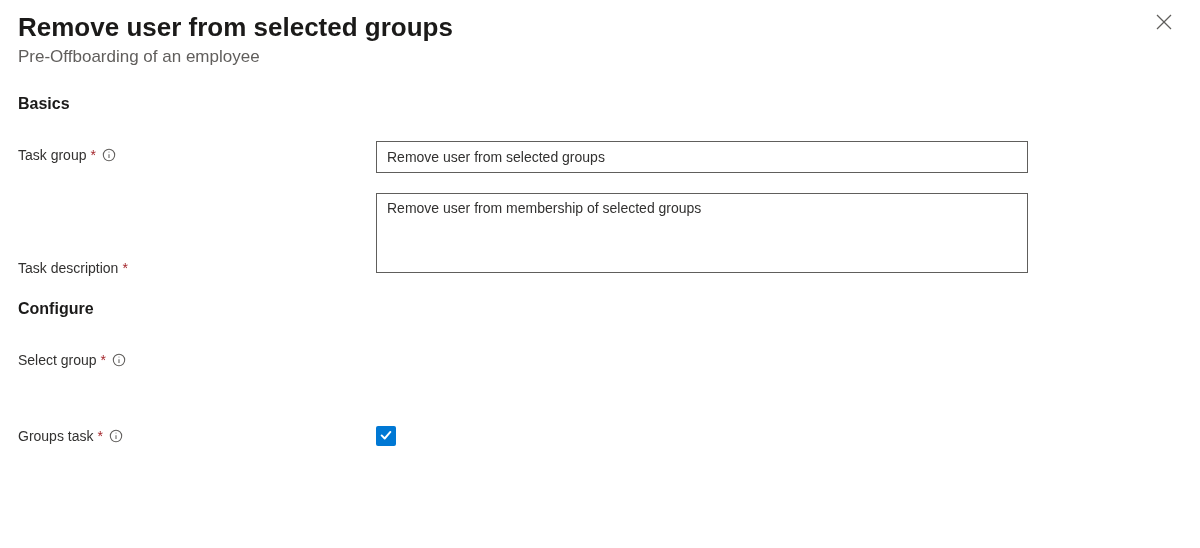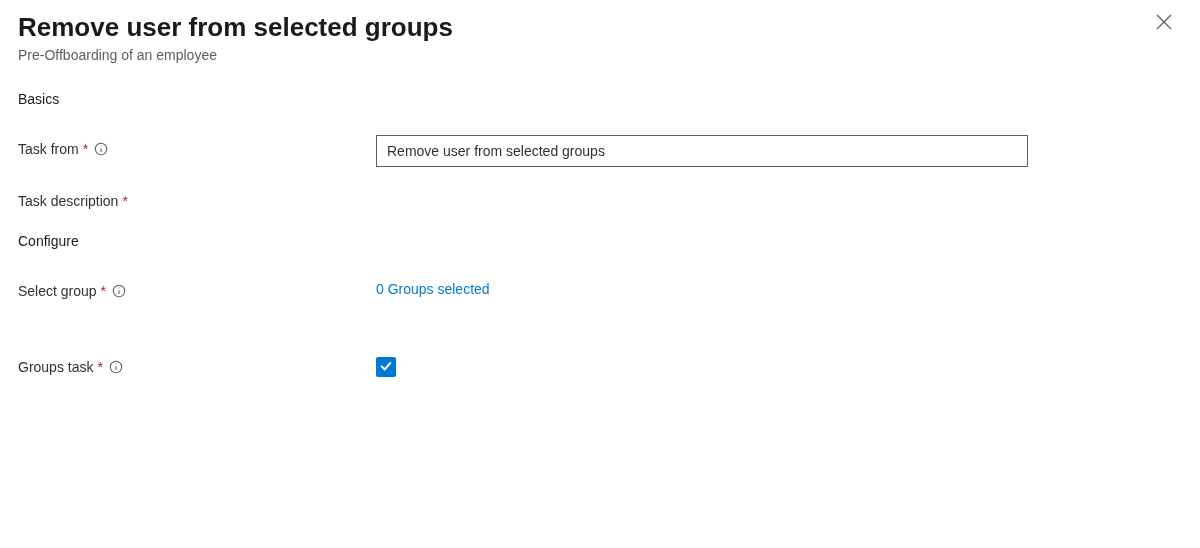--- a/index.html
+++ b/index.html
@@ -21,27 +21,27 @@
       color: #605e5c;
     }
     .close-btn svg { width: 16px; height: 16px; }
     h1.pane-title {
       font-size: 26px;
       font-weight: 600;
       color: #1b1a19;
       margin-bottom: 4px;
     }
     .pane-subtitle {
-      font-size: 14px;
+      font-size: 17px;
       color: #605e5c;
       margin-bottom: 28px;
     }
     h2.section-heading {
-      font-size: 14px;
-      font-weight: 400;
+      font-size: 16px;
+      font-weight: 700;
       color: #1b1a19;
       margin-bottom: 28px;
     }
     .form-row {
       display: flex;
       align-items: flex-start;
       margin-bottom: 20px;
     }
     .form-row.tall { margin-bottom: 24px; align-items: flex-end; }
     .label-col {
@@ -122,58 +122,58 @@
   </span>
 </div>
 
 <h1 class="pane-title">Remove user from selected groups</h1>
 <div class="pane-subtitle">Pre-Offboarding of an employee</div>
 
 <h2 class="section-heading">Basics</h2>
 
 <div class="form-row">
   <div class="label-col">
-    <span>Task from</span>
+    <span>Task group</span>
     <span class="req">*</span>
     <span class="info">
       <svg viewBox="0 0 16 16" fill="none" stroke="currentColor" stroke-width="1.2">
         <circle cx="8" cy="8" r="6.5"></circle>
         <line x1="8" y1="7" x2="8" y2="11.5"></line>
         <circle cx="8" cy="4.6" r="0.6" fill="currentColor" stroke="none"></circle>
       </svg>
     </span>
   </div>
   <div class="value-col">
     <input type="text" class="text-input" value="Remove user from selected groups" style="">
   </div>
 </div>
 
 <div class="form-row tall">
   <div class="label-col">
     <span>Task description</span>
     <span class="req">*</span>
   </div>
+  <div class="value-col">
+    <textarea class="textarea-input" style="">Remove user from membership of selected groups</textarea>
+  </div>
 </div>
 
 <h2 class="section-heading">Configure</h2>
 
 <div class="form-row">
   <div class="label-col">
     <span>Select group</span>
     <span class="req">*</span>
     <span class="info">
       <svg viewBox="0 0 16 16" fill="none" stroke="currentColor" stroke-width="1.2">
         <circle cx="8" cy="8" r="6.5"></circle>
         <line x1="8" y1="7" x2="8" y2="11.5"></line>
         <circle cx="8" cy="4.6" r="0.6" fill="currentColor" stroke="none"></circle>
       </svg>
     </span>
-  </div>
-  <div class="value-col">
-    <a class="link">0 Groups selected</a>
   </div>
 </div>
 
 <div class="spacer"></div>
 
 <div class="form-row">
   <div class="label-col">
     <span>Groups task</span>
     <span class="req">*</span>
     <span class="info">

